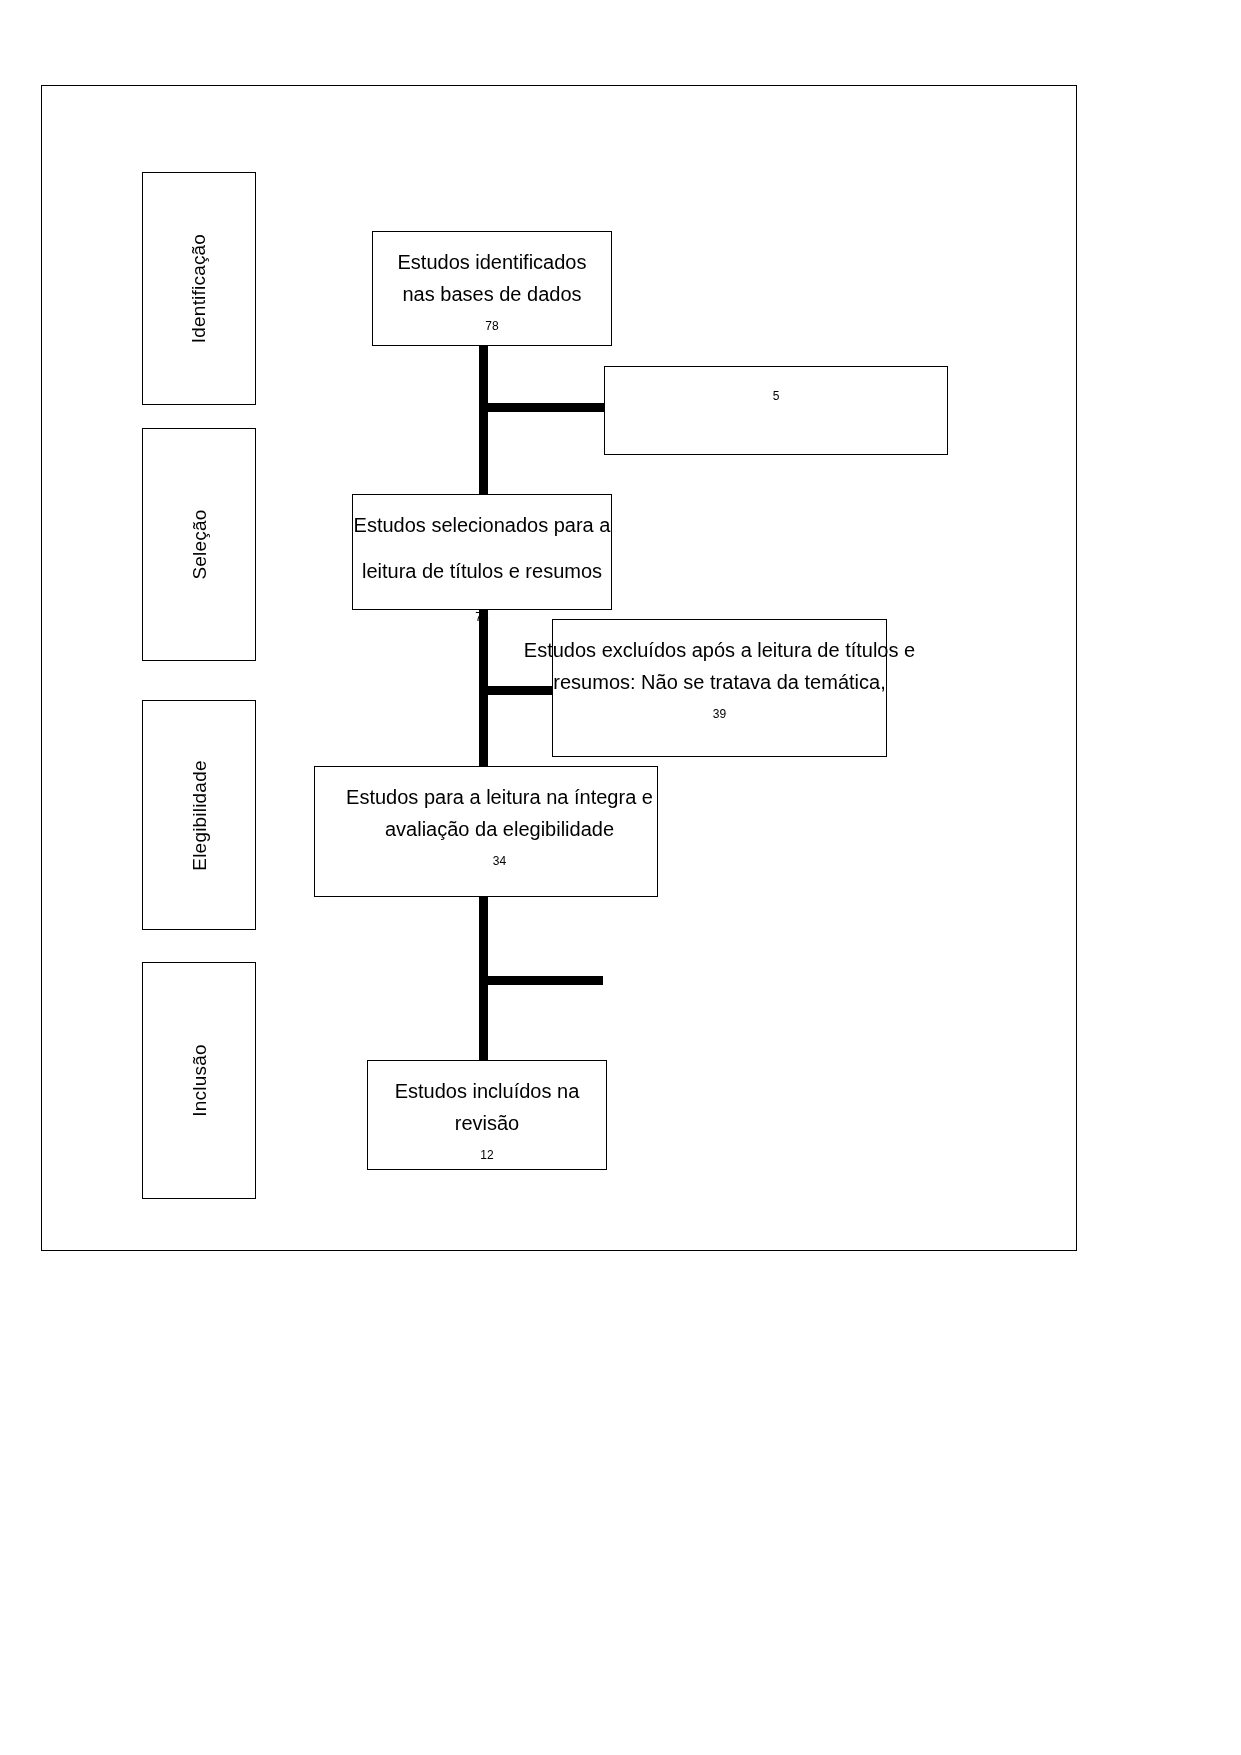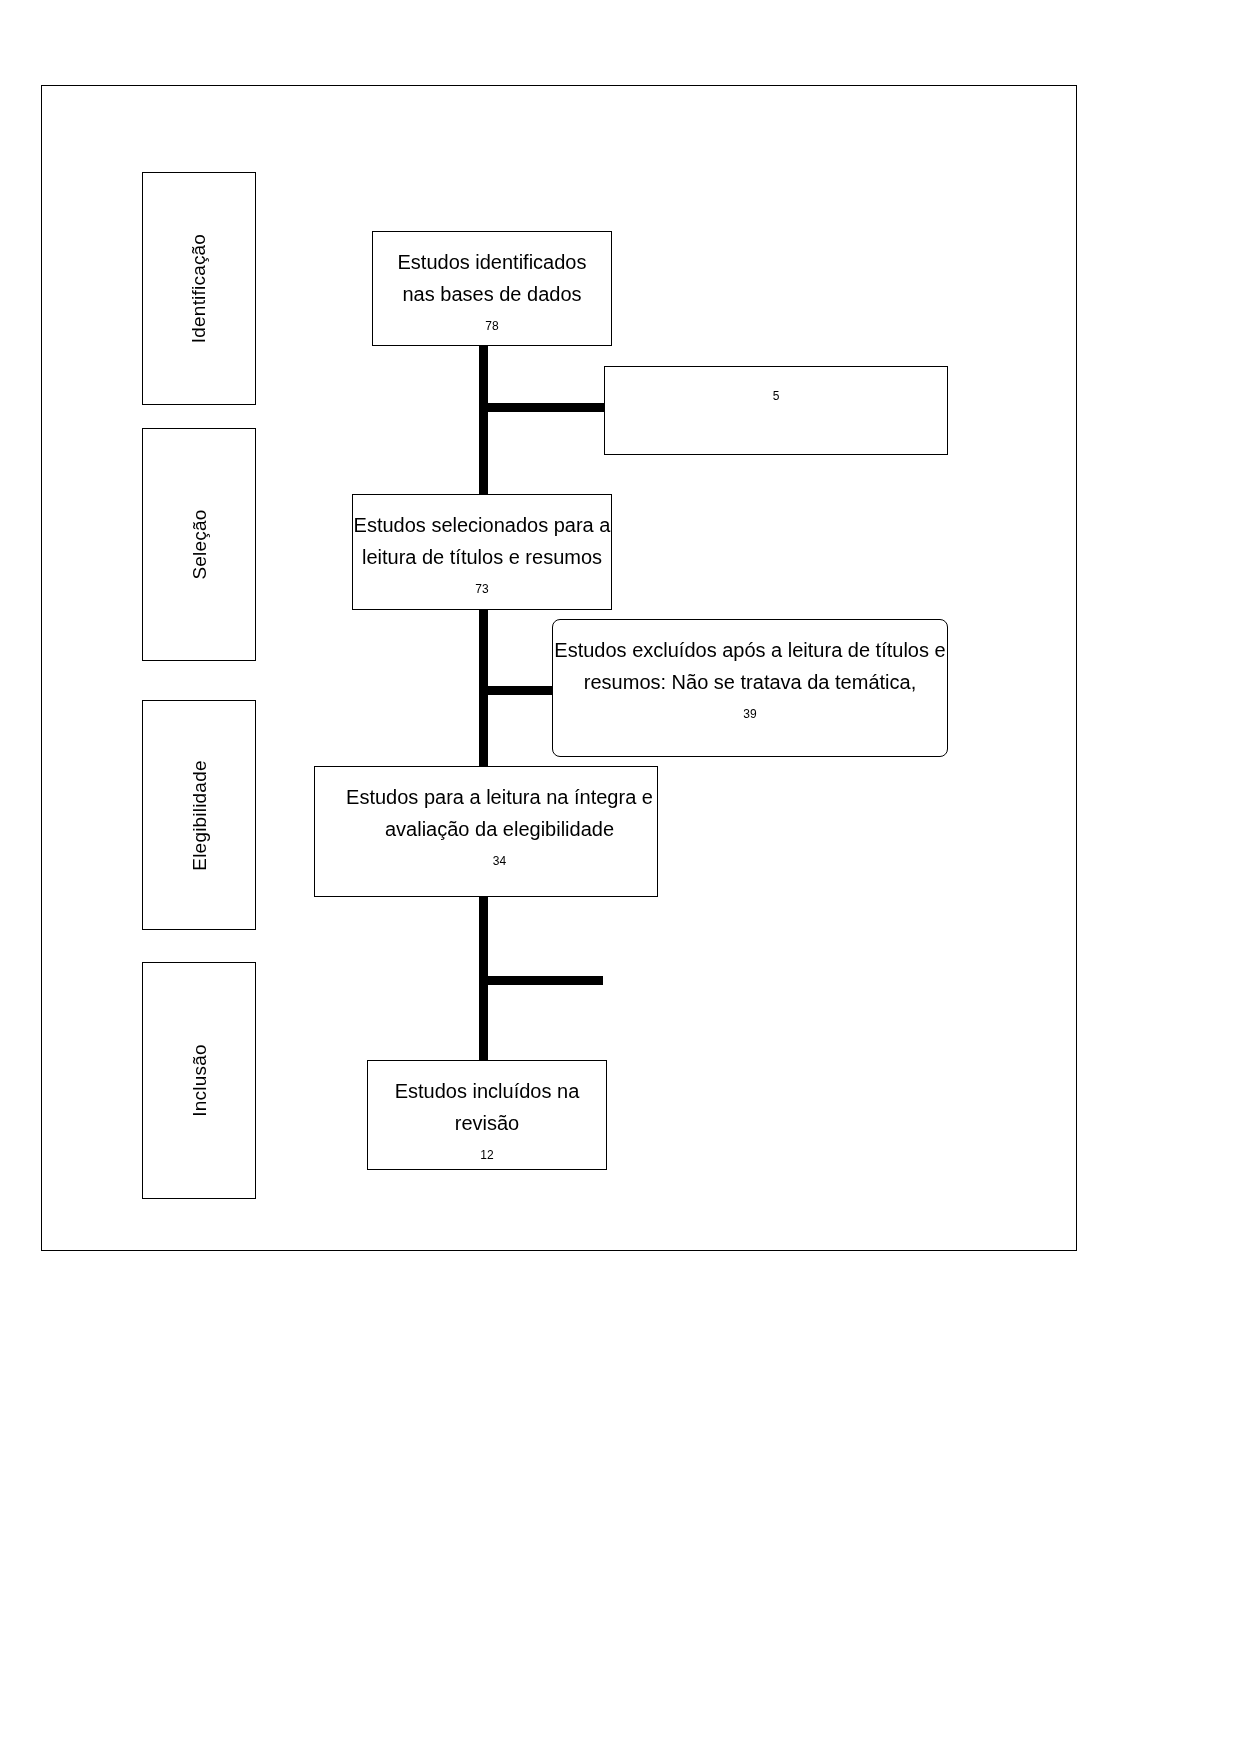--- a/index.html
+++ b/index.html
@@ -118,21 +118,21 @@
   <div class="vbar" style="left:479px; top:895px; height:172px;"></div>
 
   <div class="hbar" style="left:479px; top:976px; width:124px;"></div>
 
   <div class="flow-box" style="left:372px; top:211px; width:240px; height:115px;margin-top:20px;">
     <div class="flow-line">Estudos identificados</div>
     <div class="flow-line">nas bases de dados</div>
     <div class="flow-count">78</div>
   </div>
 
-  <div class="flow-box" style="left:352px; top:494px; width:260px; height:116px;">
+  <div class="flow-box" style="left:352px; top:494px; width:260px; height:116px;gap:14px;">
     <div class="flow-line">Estudos selecionados para a</div>
     <div class="flow-line">leitura de títulos e resumos</div>
     <div class="flow-count">73</div>
   </div>
 
   <div class="flow-box" style="left:314px; top:766px; width:344px; height:131px;padding-left:27px;">
     <div class="flow-line">Estudos para a leitura na íntegra e</div>
     <div class="flow-line">avaliação da elegibilidade</div>
     <div class="flow-count">34</div>
   </div>
@@ -140,20 +140,20 @@
   <div class="flow-box" style="left:367px; top:1060px; width:240px; height:110px;">
     <div class="flow-line">Estudos incluídos na</div>
     <div class="flow-line">revisão</div>
     <div class="flow-count">12</div>
   </div>
 
   <div class="flow-box" style="left:604px; top:366px; width:344px; height:89px;">
     <div class="flow-count">5</div>
   </div>
 
-  <div class="flow-box" style="left:552px; top:619px; width:396px; height:138px;border-radius:8px;">
+  <div class="flow-box" style="left:552px; top:619px; width:335px; height:138px;">
     <div class="flow-line">Estudos excluídos após a leitura de títulos e</div>
     <div class="flow-line">resumos: Não se tratava da temática,</div>
     <div class="flow-count">39</div>
   </div>
 
 
 </div>
 
 </body></html>

